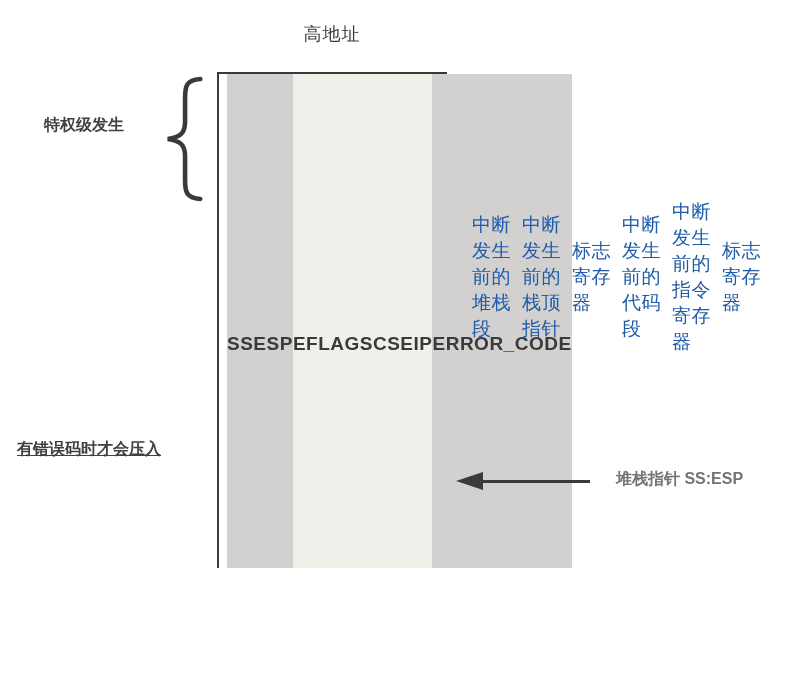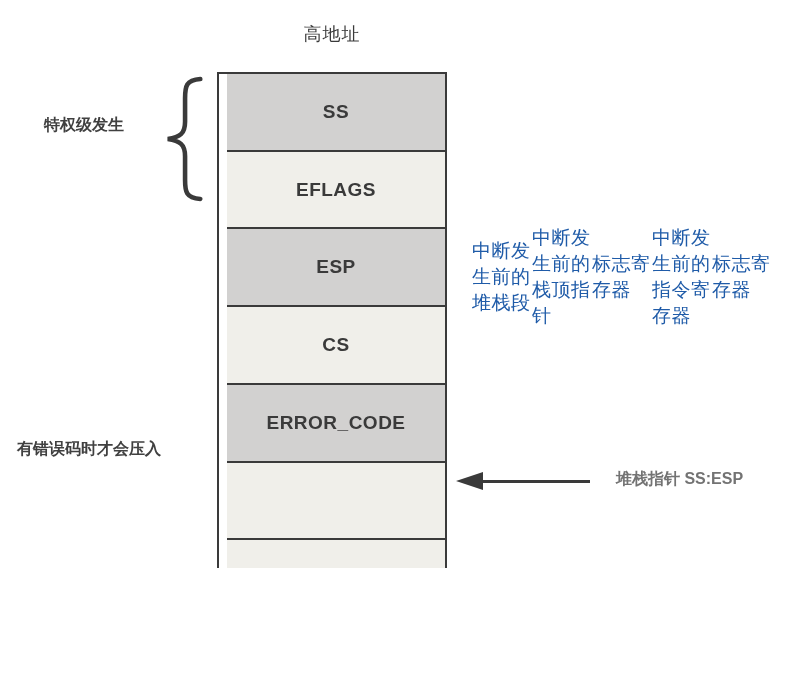--- a/index.html
+++ b/index.html
@@ -26,21 +26,20 @@
 
   .stack {
     position: absolute;
     left: 217px;
     top: 72px;
     width: 230px;
     height: 546px;
     border: 2px solid #3a3a3a;
     box-sizing: border-box;
     display: flex;
-    flex-direction: column;
     padding-left: 8px;
   }
   .cell {
     flex: 1 1 0;
     border-bottom: 2px solid #3a3a3a;
     display: flex;
     align-items: center;
     justify-content: center;
     font-weight: bold;
     font-size: 19px;
@@ -65,21 +64,21 @@
     font-size: 16px;
     color: #404040;
   }
   .note.privilege {
     left: 12px;
     top: 112px;
     width: 144px;
     text-align: center;
     line-height: 25px;
   }
-  .note.error { left: 17px; top: 439px; }
+  .note.error { left: 17px; top: 439px; text-decoration: underline; }
 
   .annotations {
     position: absolute;
     left: 472px;
     top: 72px;
     width: 300px;
     height: 410px;
     display: flex;
     flex-direction: row;
   }
@@ -132,32 +131,34 @@
   </svg>
 
   <div class="note privilege">
     <div>特权级发生</div>
   </div>
 
   <div class="note error">有错误码时才会压入</div>
 
   <div class="stack">
     <div class="cell dark">SS</div>
+    <div class="cell dark">ESP</div>
     <div class="cell light">EFLAGS</div>
-    <div class="cell dark">ESP</div>
     <div class="cell light">CS</div>
+    <div class="cell light">EIP</div>
     <div class="cell dark">ERROR_CODE</div>
     <div class="cell light"></div>
     <div class="cell light"></div>
   </div>
 
   <div class="annotations">
     <div class="ann">中断发生前的堆栈段</div>
     <div class="ann">中断发生前的栈顶指针</div>
     <div class="ann">标志寄存器</div>
+    <div class="ann">中断发生前的代码段</div>
     <div class="ann">中断发生前的指令寄存器</div>
     <div class="ann">标志寄存器</div>
   </div>
 
   <div class="arrow-head"></div>
   <div class="arrow-line"></div>
   <div class="sp-label">堆栈指针 SS:ESP</div>
 
   <div class="addr-label bottom">低地址</div>
 

